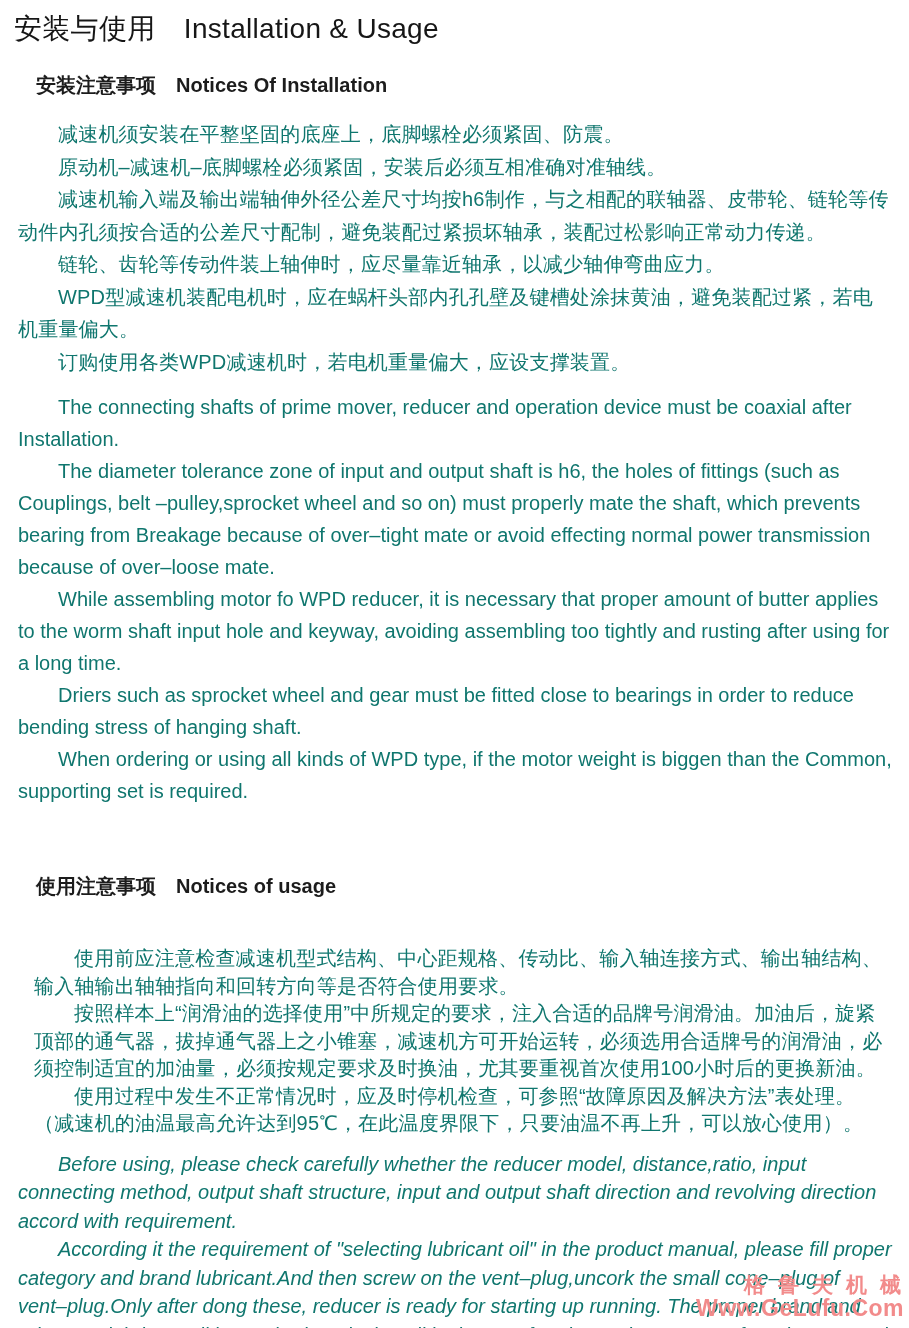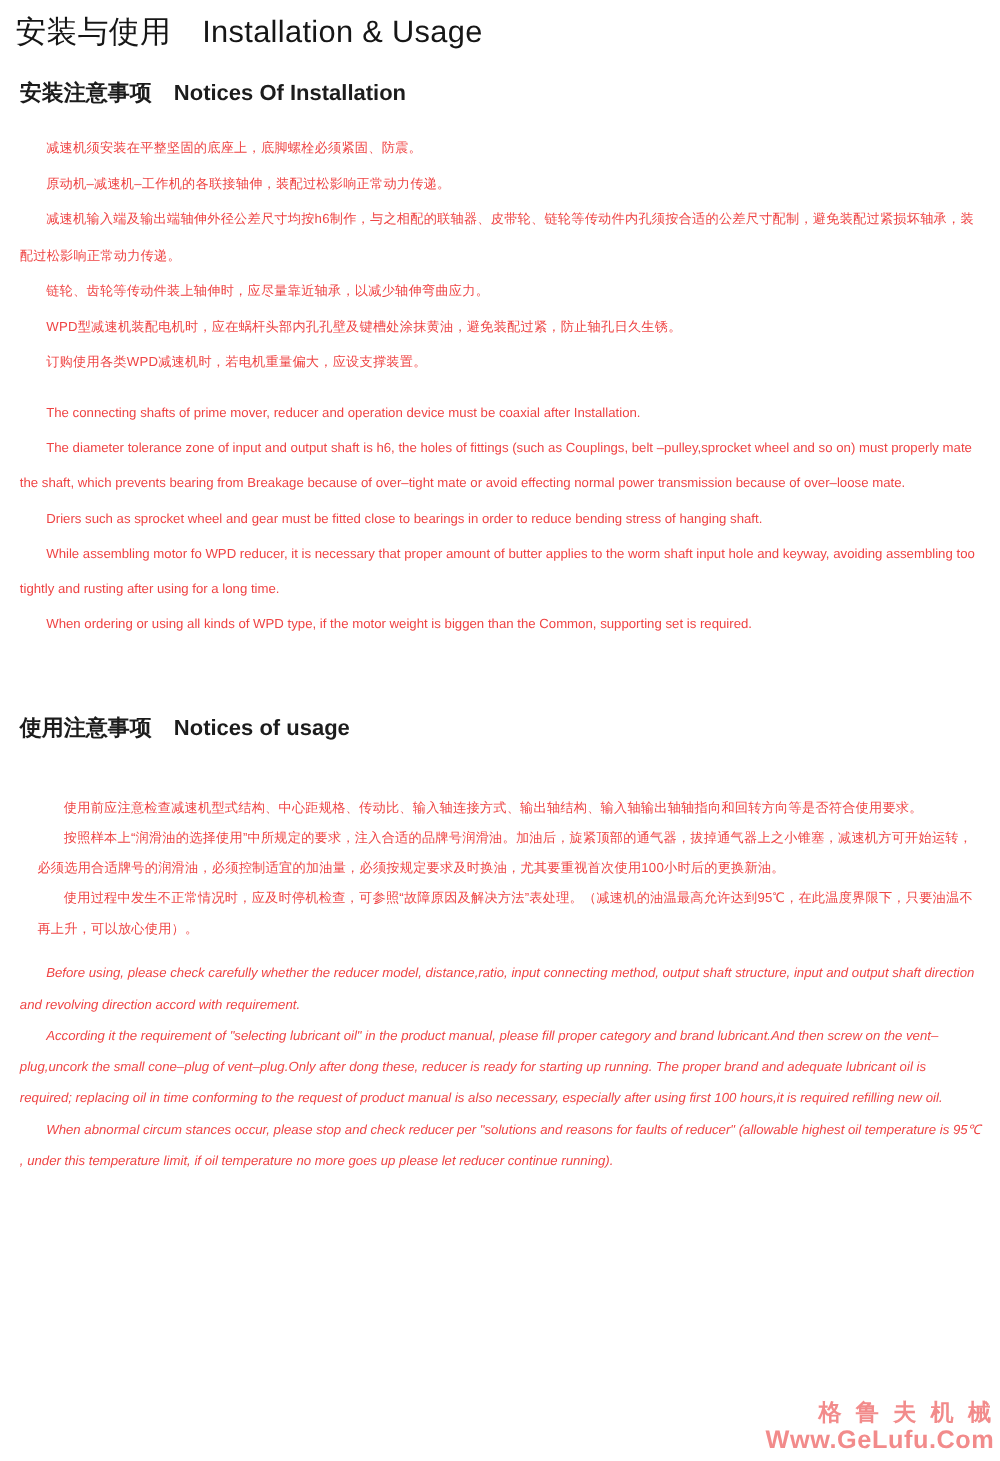--- a/index.html
+++ b/index.html
@@ -21,27 +21,28 @@
     font-weight: normal;
     color: #161616;
     margin-left: -4px;
     letter-spacing: 0.3px;
   }
   .sec-head {
     font-size: 20px;
     line-height: 26px;
     font-weight: bold;
     color: #1c1c1c;
+    margin-left: 18px;
   }
   .sec-head.first { margin-top: 26px; }
   .sec-head.second { margin-top: 66px; }
   .block p {
-    font-size: 12px;
+    font-size: 20px;
     text-indent: 2em;
-    color: #ef4444;
+    color: #0f766e;
   }
   .install-cn { margin-top: 20px; }
   .install-cn p { line-height: 32.5px; letter-spacing: 0.2px; }
   .install-en { margin-top: 13px; }
   .install-en p { line-height: 32px; }
   .usage-cn { margin-top: 46px; }
   .usage-cn p { line-height: 27.5px; letter-spacing: 0.2px; margin-left: 16px; }
   .usage-en { margin-top: 12px; }
   .usage-en p { line-height: 28.5px; font-style: italic; }
   .watermark {
@@ -71,32 +72,32 @@
 
 <div class="page">
 
   <h1 class="title">安装与使用　Installation &amp; Usage</h1>
 
   <section>
     <h2 class="sec-head first">安装注意事项　Notices Of Installation</h2>
 
     <div class="block install-cn">
       <p>减速机须安装在平整坚固的底座上，底脚螺栓必须紧固、防震。</p>
-      <p>原动机–减速机–工作机的各联接轴伸，装配过松影响正常动力传递。</p>
+      <p>原动机–减速机–底脚螺栓必须紧固，安装后必须互相准确对准轴线。</p>
       <p>减速机输入端及输出端轴伸外径公差尺寸均按h6制作，与之相配的联轴器、皮带轮、链轮等传动件内孔须按合适的公差尺寸配制，避免装配过紧损坏轴承，装配过松影响正常动力传递。</p>
       <p>链轮、齿轮等传动件装上轴伸时，应尽量靠近轴承，以减少轴伸弯曲应力。</p>
-      <p>WPD型减速机装配电机时，应在蜗杆头部内孔孔壁及键槽处涂抹黄油，避免装配过紧，防止轴孔日久生锈。</p>
+      <p>WPD型减速机装配电机时，应在蜗杆头部内孔孔壁及键槽处涂抹黄油，避免装配过紧，若电机重量偏大。</p>
       <p>订购使用各类WPD减速机时，若电机重量偏大，应设支撑装置。</p>
     </div>
 
     <div class="block install-en">
       <p>The connecting shafts of prime mover, reducer and operation device must be coaxial after Installation.</p>
       <p>The diameter tolerance zone of input and output shaft is h6, the holes of fittings (such as Couplings, belt –pulley,sprocket wheel and so on) must properly mate the shaft, which prevents bearing from Breakage because of over–tight mate or avoid effecting normal power transmission because of over–loose mate.</p>
+      <p>While assembling motor fo WPD reducer, it is necessary that proper amount of butter applies to the worm shaft input hole and keyway, avoiding assembling too tightly and rusting after using for a long time.</p>
       <p>Driers such as sprocket wheel and gear must be fitted close to bearings in order to reduce bending stress of hanging shaft.</p>
-      <p>While assembling motor fo WPD reducer, it is necessary that proper amount of butter applies to the worm shaft input hole and keyway, avoiding assembling too tightly and rusting after using for a long time.</p>
       <p>When ordering or using all kinds of WPD type, if the motor weight is biggen than the Common, supporting set is required.</p>
     </div>
   </section>
 
   <section>
     <h2 class="sec-head second">使用注意事项　Notices of usage</h2>
 
     <div class="block usage-cn">
       <p>使用前应注意检查减速机型式结构、中心距规格、传动比、输入轴连接方式、输出轴结构、输入轴输出轴轴指向和回转方向等是否符合使用要求。</p>
       <p>按照样本上“润滑油的选择使用”中所规定的要求，注入合适的品牌号润滑油。加油后，旋紧顶部的通气器，拔掉通气器上之小锥塞，减速机方可开始运转，必须选用合适牌号的润滑油，必须控制适宜的加油量，必须按规定要求及时换油，尤其要重视首次使用100小时后的更换新油。</p>

